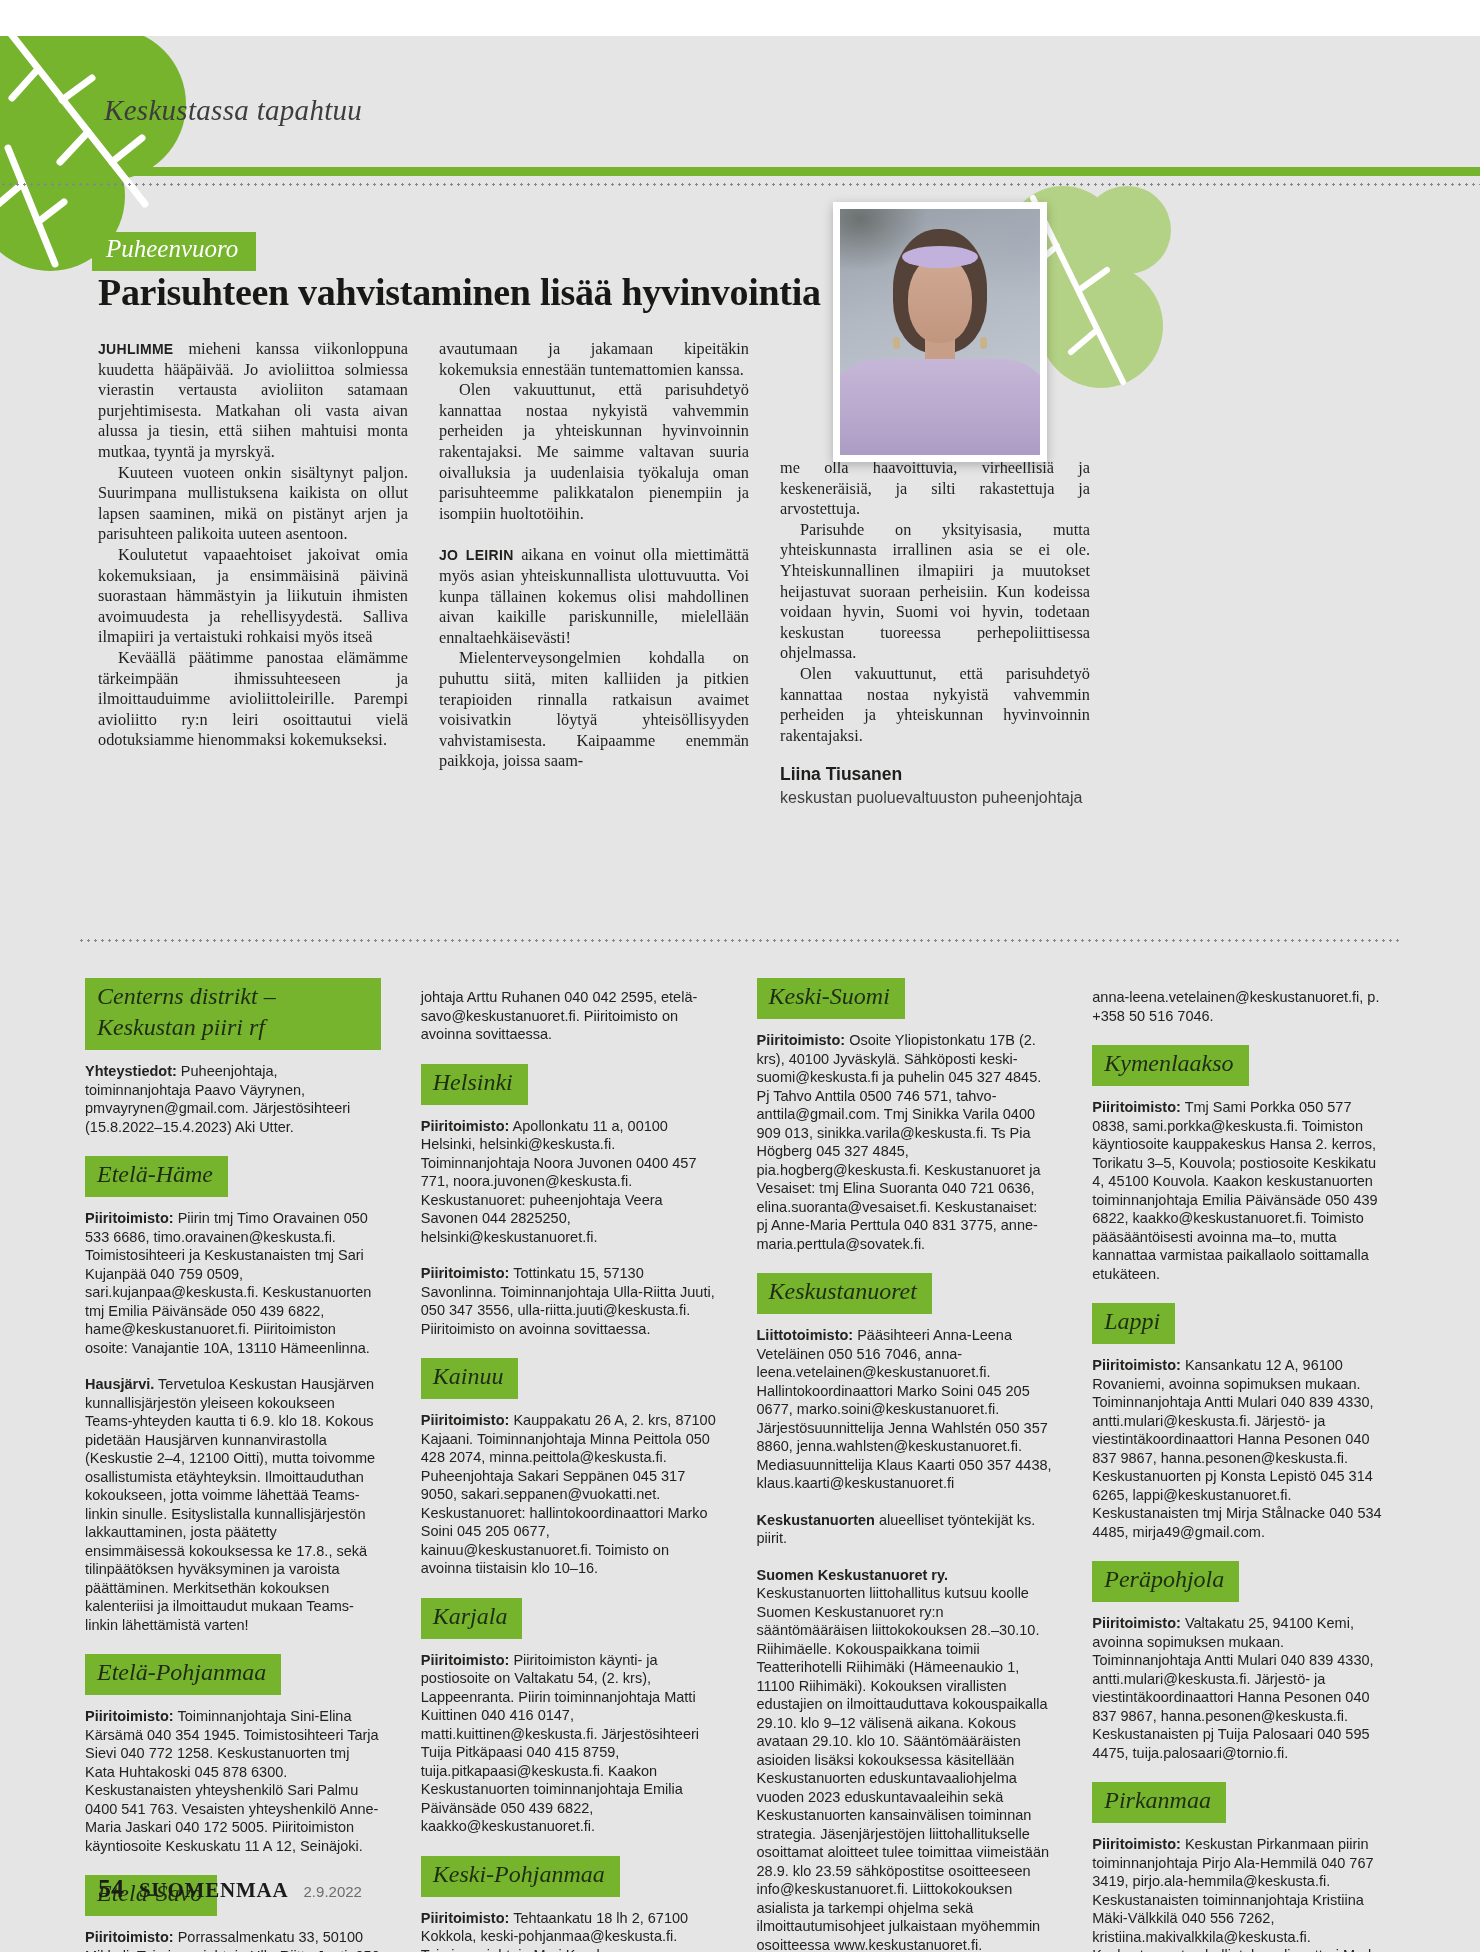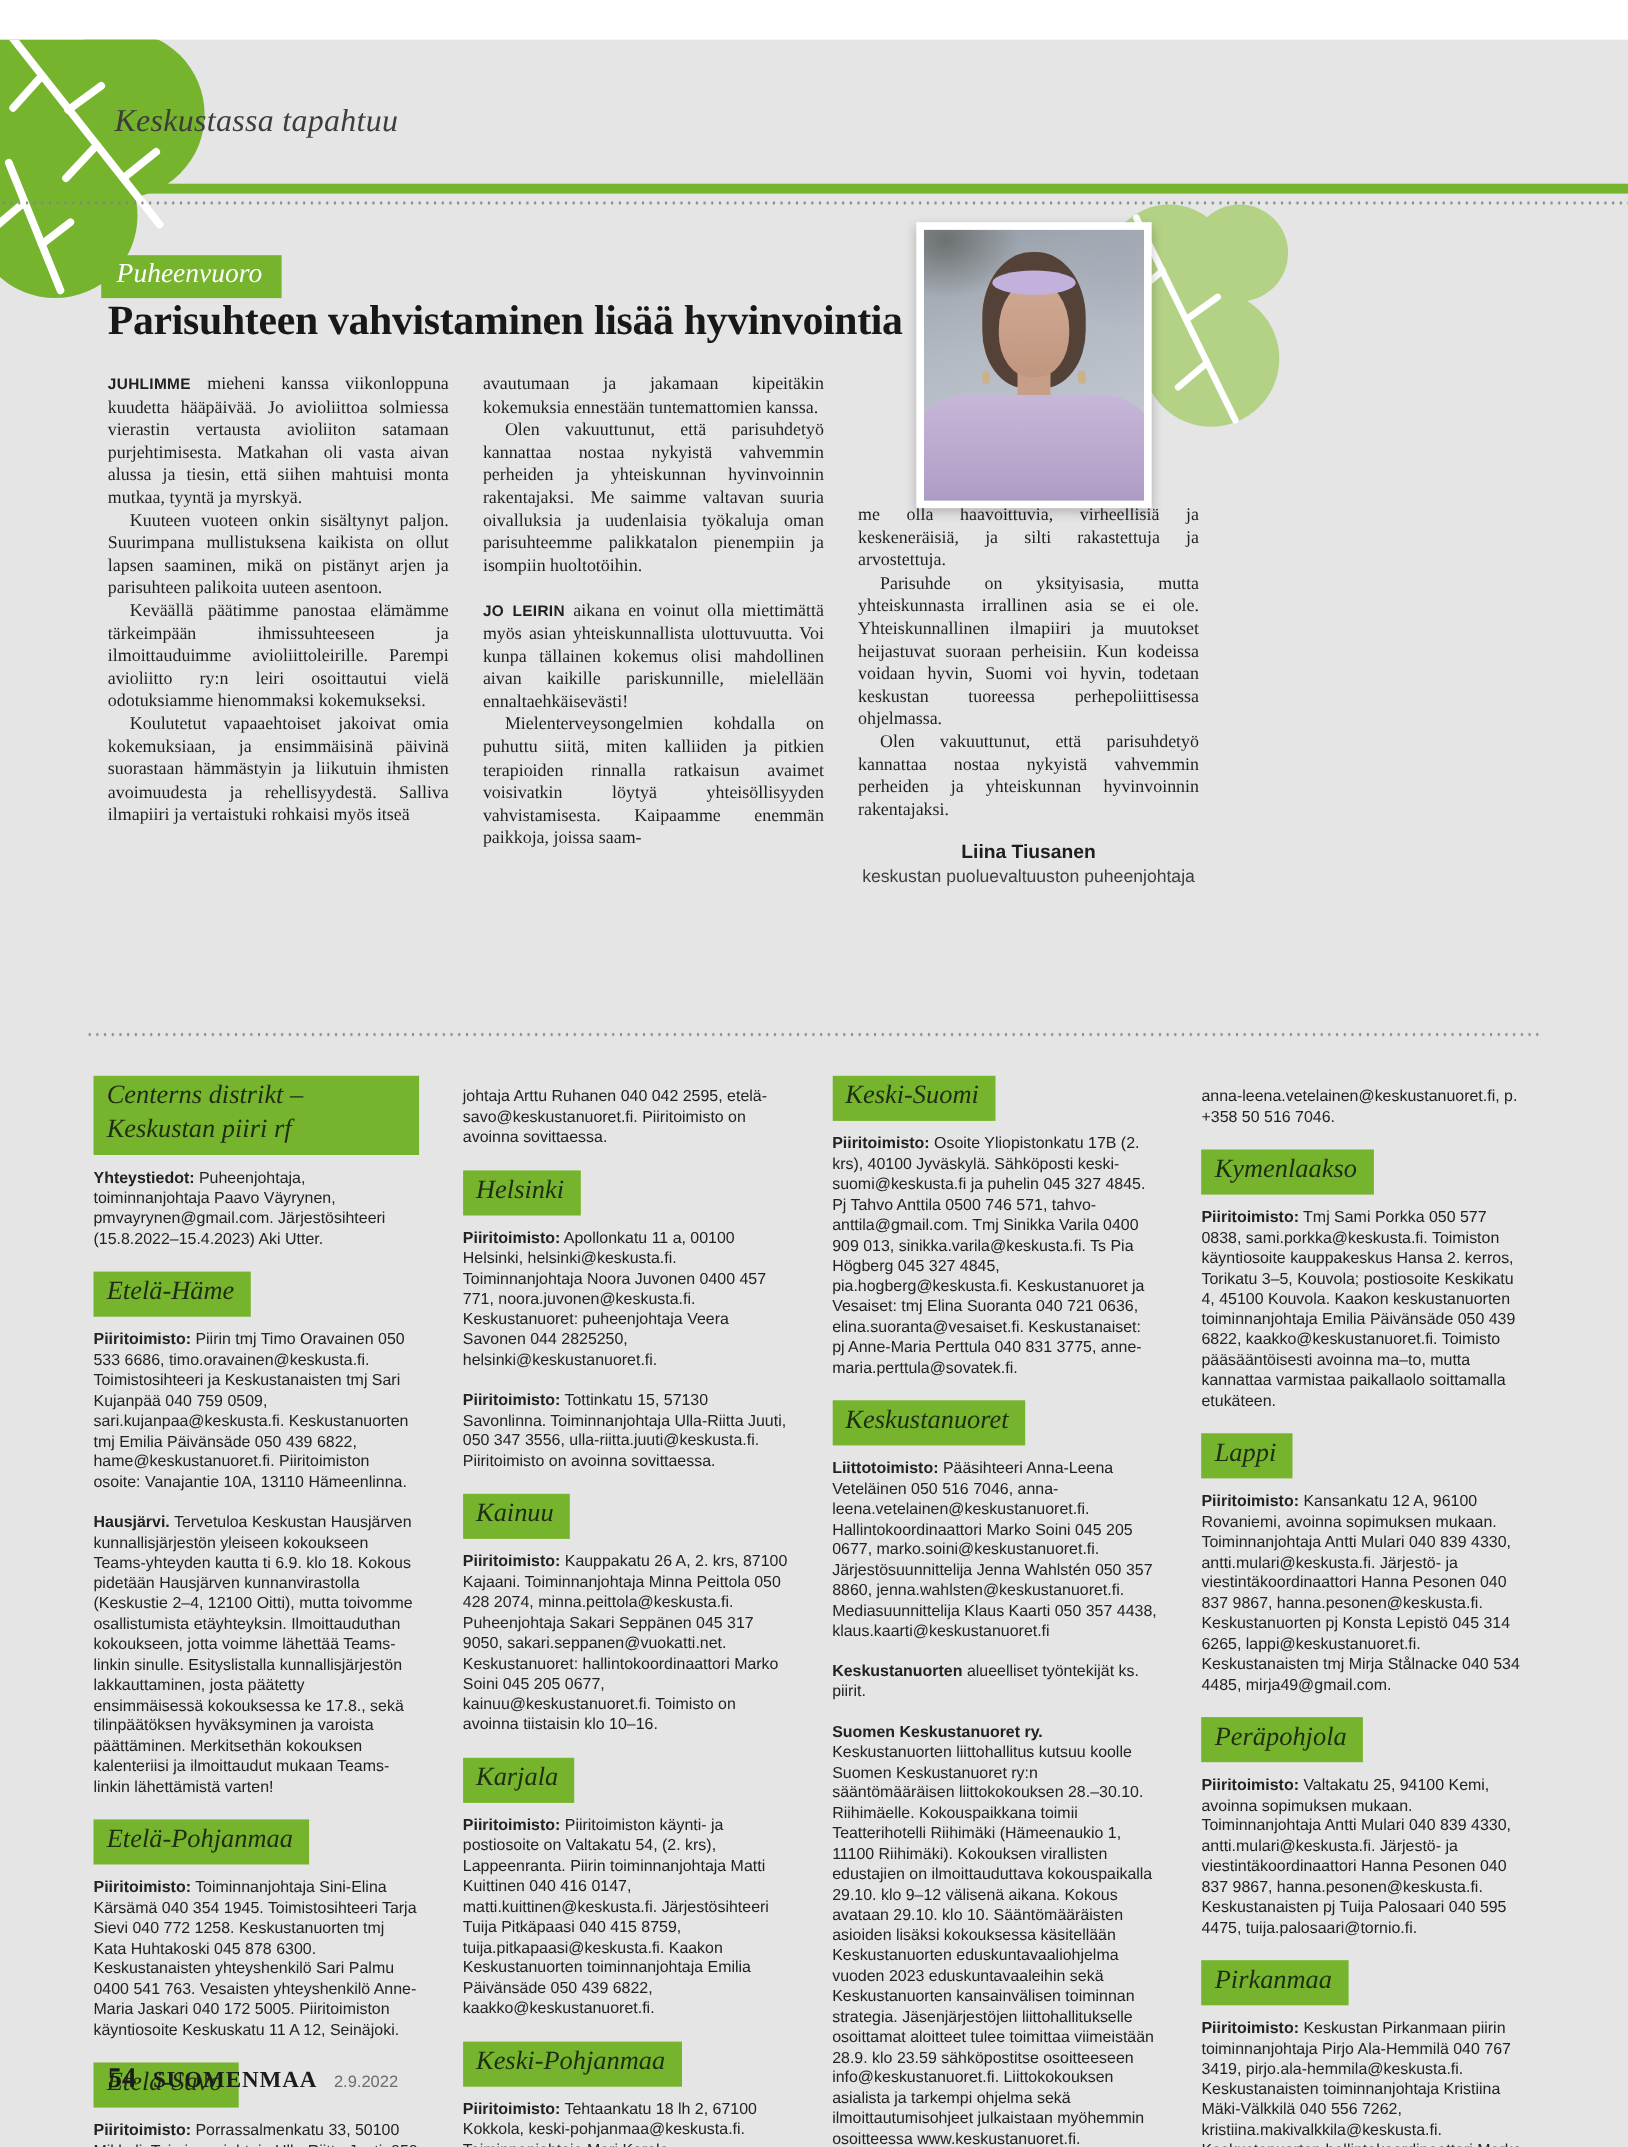--- a/index.html
+++ b/index.html
@@ -22,21 +22,21 @@
             color:#181816;letter-spacing:-.3px;}
 
   
   .article-wrap{position:absolute;left:98px;top:303px;width:992px;display:flex;gap:31px;z-index:1;}
   .art-col{width:310px;font-size:16.3px;line-height:20.6px;text-align:justify;hyphens:auto;}
   .art-col p{margin:0;}
   .art-col p.indent{text-indent:20px;}
   .art-col p.space-before{margin-top:21px;}
   .lead{font-family:"Liberation Sans",sans-serif;font-weight:bold;font-size:14px;letter-spacing:.3px;}
   .col3{padding-top:119px;}
-  .byline{margin-top:18px;font-family:"Liberation Sans",sans-serif;text-align:center;}
+  .byline{margin-top:18px;font-family:"Liberation Sans",sans-serif;text-align:left;}
   .byline-name{font-weight:bold;font-size:17.5px;color:#1e1e1c;}
   .byline-title{font-size:16px;color:#3e3e3c;margin-top:3px;}
 
   
   .clover-tr{position:absolute;left:1005px;top:148px;width:175px;height:220px;z-index:1;}
   .photo{position:absolute;left:833px;top:166px;width:200px;height:246px;background:#fff;
          padding:7px;box-shadow:0 3px 10px rgba(0,0,0,.24);z-index:2;}
   .photo-inner{position:relative;width:100%;height:100%;overflow:hidden;
      background:
        radial-gradient(95px 75px at 10% 4%, rgba(70,76,66,.55), transparent 70%),
@@ -127,22 +127,22 @@
     </div>
   </div>
 
   <div class="kicker">Puheenvuoro</div>
   <h1 class="headline" style="margin:0;">Parisuhteen vahvistaminen lisää hyvinvointia</h1>
 
   <div class="article-wrap">
     <div class="art-col">
         <p><span class="lead">JUHLIMME </span>mieheni kanssa viikonloppuna kuudetta hääpäivää. Jo avioliittoa solmiessa vierastin vertausta avioliiton satamaan purjehtimisesta. Matkahan oli vasta aivan alussa ja tiesin, että siihen mahtuisi monta mutkaa, tyyntä ja myrskyä.</p>
         <p class="indent">Kuuteen vuoteen onkin sisältynyt paljon. Suurimpana mullistuksena kaikista on ollut lapsen saaminen, mikä on pistänyt arjen ja parisuhteen palikoita uuteen asentoon.</p>
+        <p class="indent">Koulutetut vapaaehtoiset jakoivat omia kokemuksiaan, ja ensimmäisinä päivinä suorastaan hämmästyin ja liikutuin ihmisten avoimuudesta ja rehellisyydestä. Salliva ilmapiiri ja vertaistuki rohkaisi myös itseä</p>
         <p class="indent">Keväällä päätimme panostaa elämämme tärkeimpään ihmissuhteeseen ja ilmoittauduimme avioliittoleirille. Parempi avioliitto ry:n leiri osoittautui vielä odotuksiamme hienommaksi kokemukseksi.</p>
-        <p class="indent">Koulutetut vapaaehtoiset jakoivat omia kokemuksiaan, ja ensimmäisinä päivinä suorastaan hämmästyin ja liikutuin ihmisten avoimuudesta ja rehellisyydestä. Salliva ilmapiiri ja vertaistuki rohkaisi myös itseä</p>
       </div>
     <div class="art-col">
         <p>avautumaan ja jakamaan kipeitäkin kokemuksia ennestään tuntemattomien kanssa.</p>
         <p class="indent">Olen vakuuttunut, että parisuhdetyö kannattaa nostaa nykyistä vahvemmin perheiden ja yhteiskunnan hyvinvoinnin rakentajaksi. Me saimme valtavan suuria oivalluksia ja uudenlaisia työkaluja oman parisuhteemme palikkatalon pienempiin ja isompiin huoltotöihin.</p>
         <p class="space-before"><span class="lead">JO LEIRIN </span>aikana en voinut olla miettimättä myös asian yhteiskunnallista ulottuvuutta. Voi kunpa tällainen kokemus olisi mahdollinen aivan kaikille pariskunnille, mielellään ennaltaehkäisevästi!</p>
         <p class="indent">Mielenterveysongelmien kohdalla on puhuttu siitä, miten kalliiden ja pitkien terapioiden rinnalla ratkaisun avaimet voisivatkin löytyä yhteisöllisyyden vahvistamisesta. Kaipaamme enemmän paikkoja, joissa saam-</p>
       </div>
     <div class="art-col col3">
       <div class="paras">
           <p>me olla haavoittuvia, virheellisiä ja keskeneräisiä, ja silti rakastettuja ja arvostettuja.</p>

